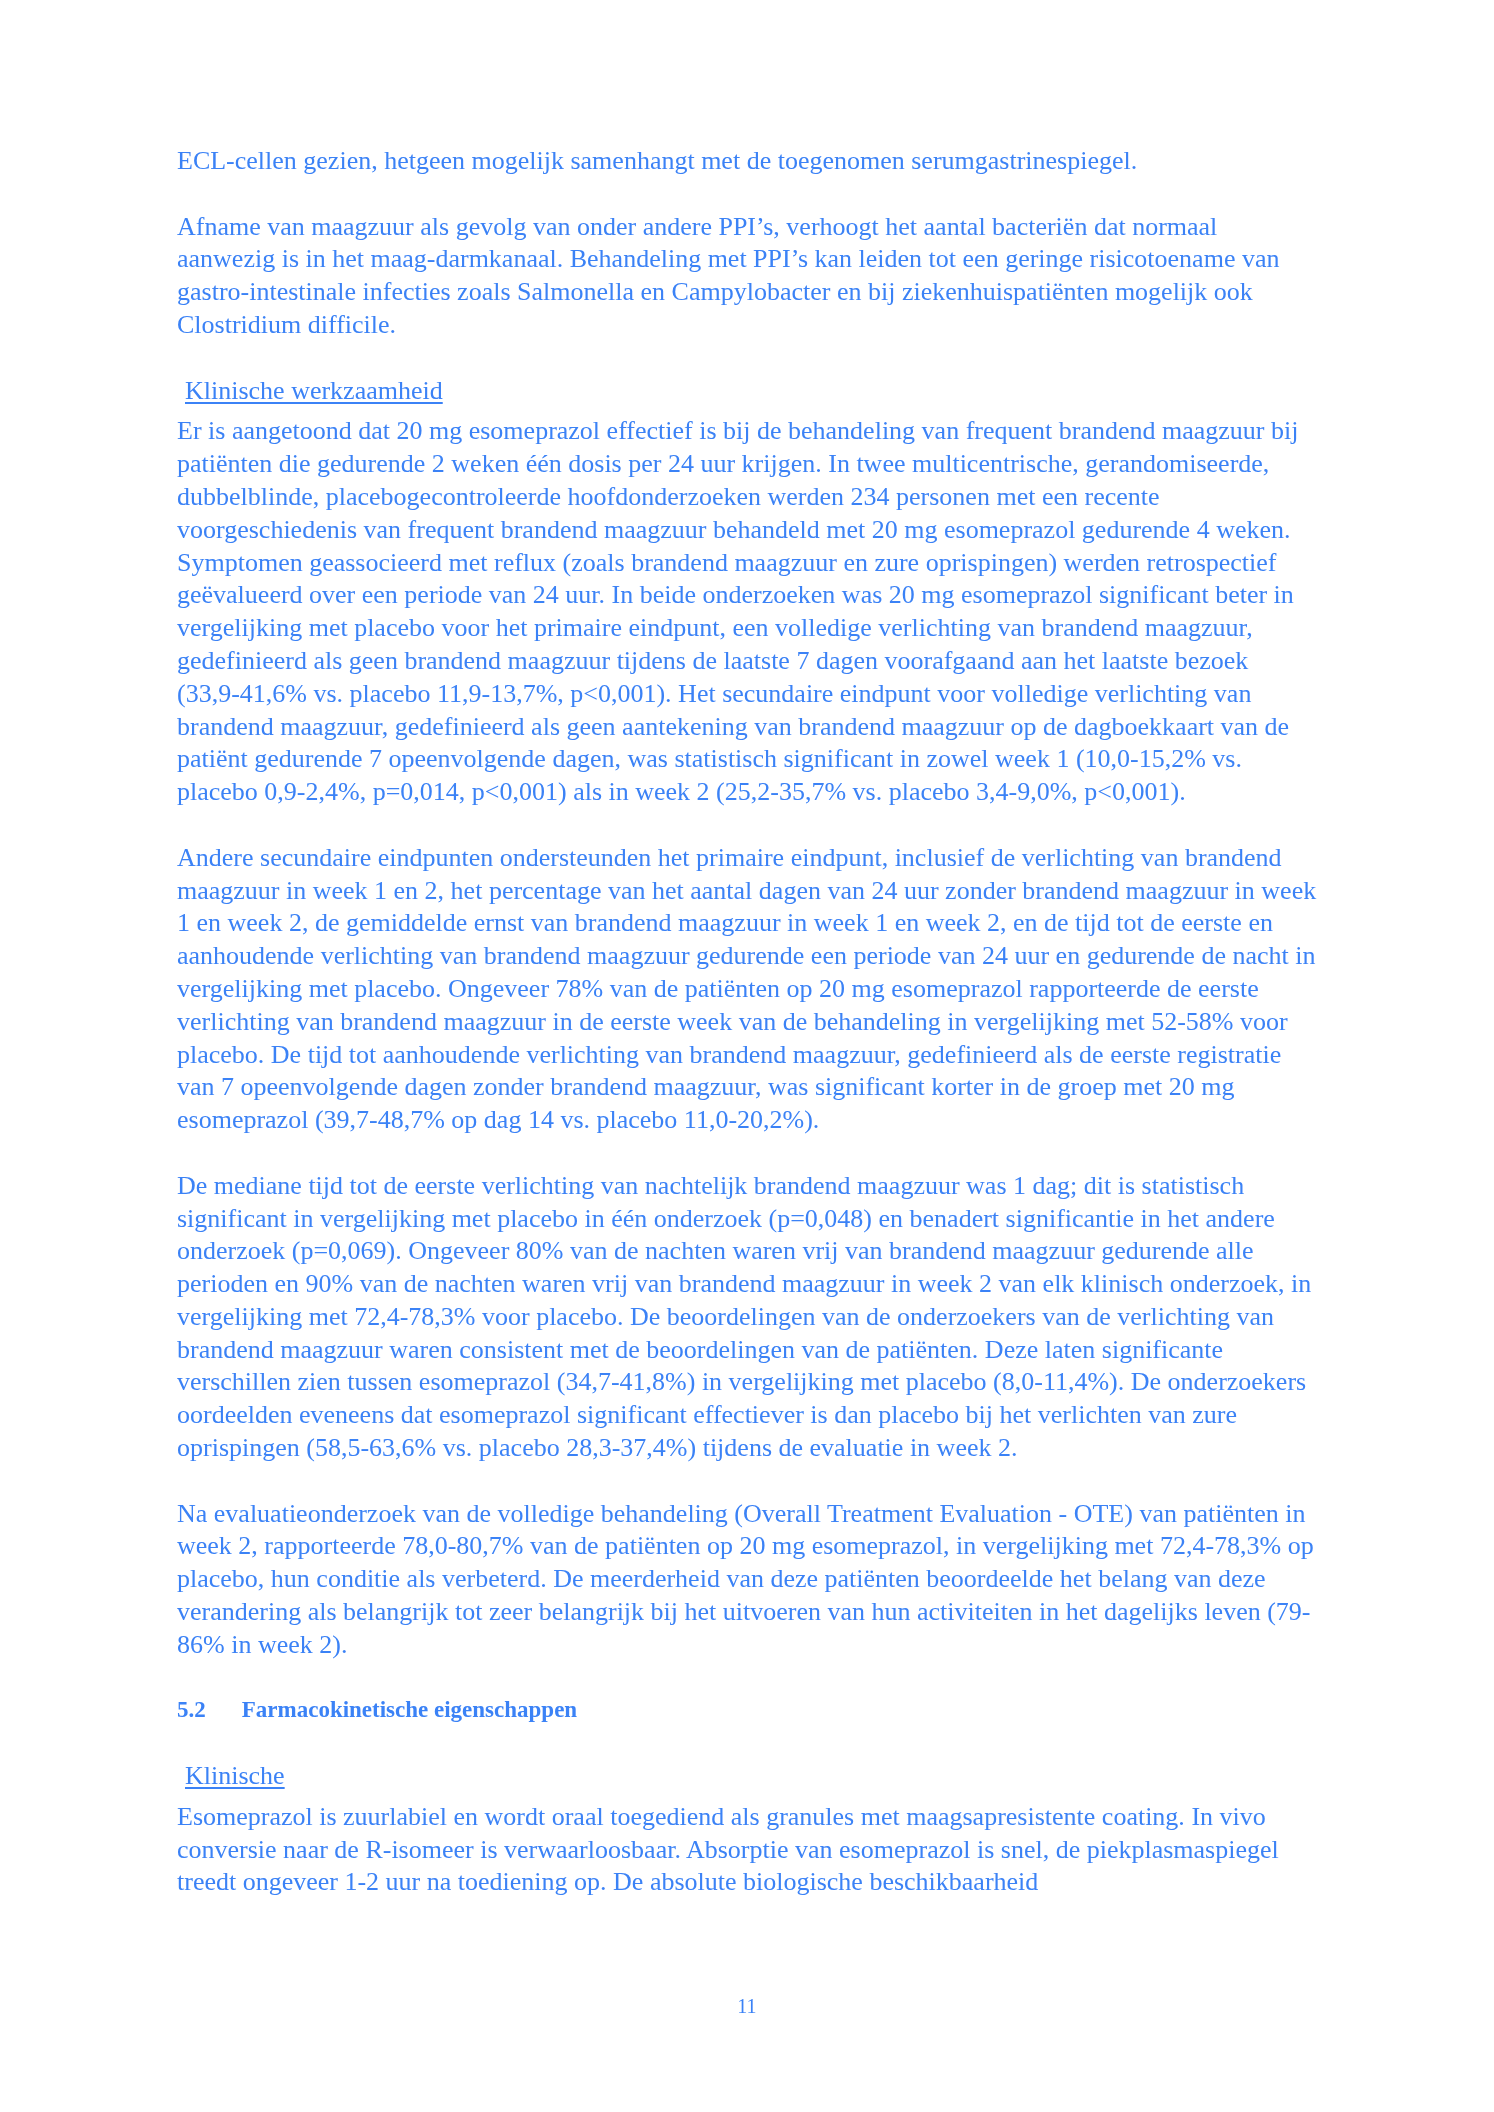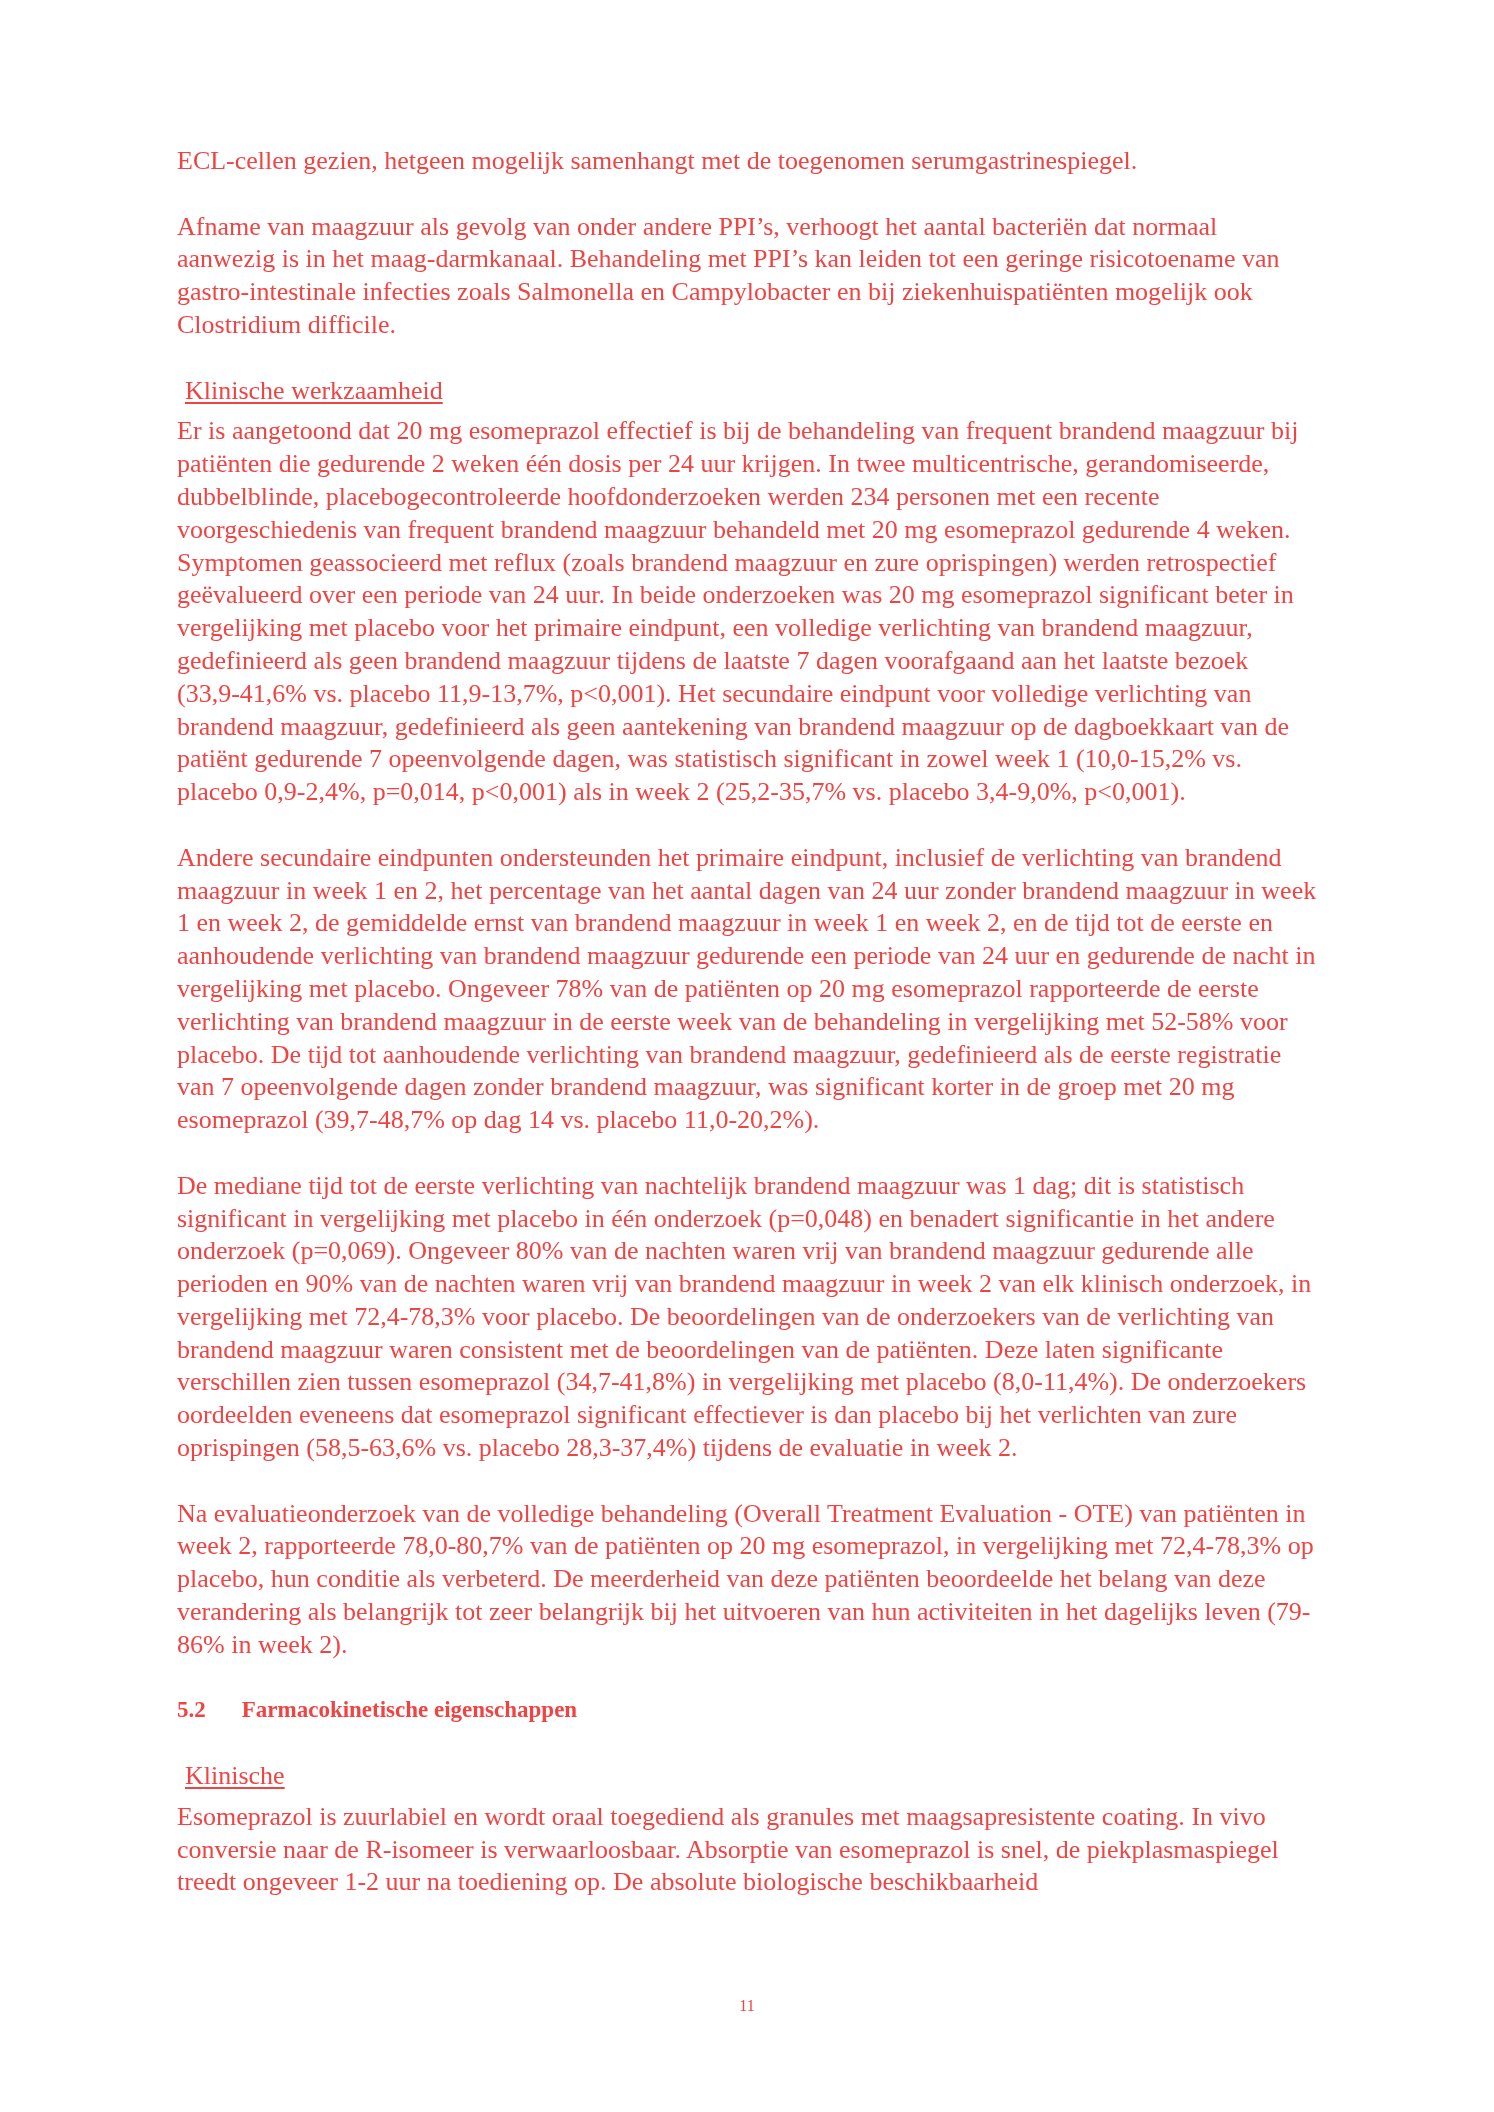--- a/index.html
+++ b/index.html
@@ -7,21 +7,21 @@
     padding: 0;
     background: #ffffff;
   }
   .page {
     position: relative;
     width: 1494px;
     height: 2112px;
     background: #ffffff;
     overflow: hidden;
     font-family: "Liberation Serif", "DejaVu Serif", serif;
-    color: #ef4444;
+    color: #3b82f6;
   }
   .content {
     position: absolute;
     left: 177px;
     top: 145px;
     width: 1140px;
     font-size: 26px;
     line-height: 32.8px;
     text-align: left;
   }
@@ -42,21 +42,21 @@
     margin-left: 36px;
   }
   .seg-italic {
   }
   .footer-pagenum {
     position: absolute;
     top: 1992px;
     left: 0;
     width: 1494px;
     text-align: center;
-    font-size: 16px;
+    font-size: 20px;
     line-height: 28px;
   }
 </style>
 </head>
 <body>
 
 <div class="page">
   <div class="content">
       <p class="para"><span class="seg-normal">ECL-cellen gezien, hetgeen mogelijk samenhangt met de toegenomen serumgastrinespiegel.</span></p>
       <p class="para"><span class="seg-normal">Afname van maagzuur als gevolg van onder andere PPI’s, verhoogt het aantal bacteriën dat normaal aanwezig is in het maag-darmkanaal. Behandeling met PPI’s kan leiden tot een geringe risicotoename van gastro-intestinale infecties zoals </span><span class="seg-italic">Salmonella</span><span class="seg-normal"> en </span><span class="seg-italic">Campylobacter</span><span class="seg-normal"> en bij ziekenhuispatiënten mogelijk ook </span><span class="seg-italic">Clostridium difficile</span><span class="seg-normal">.</span></p>

